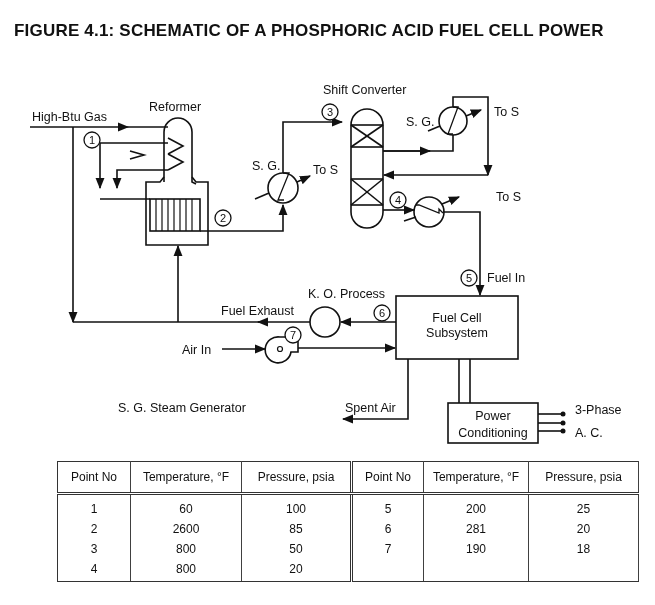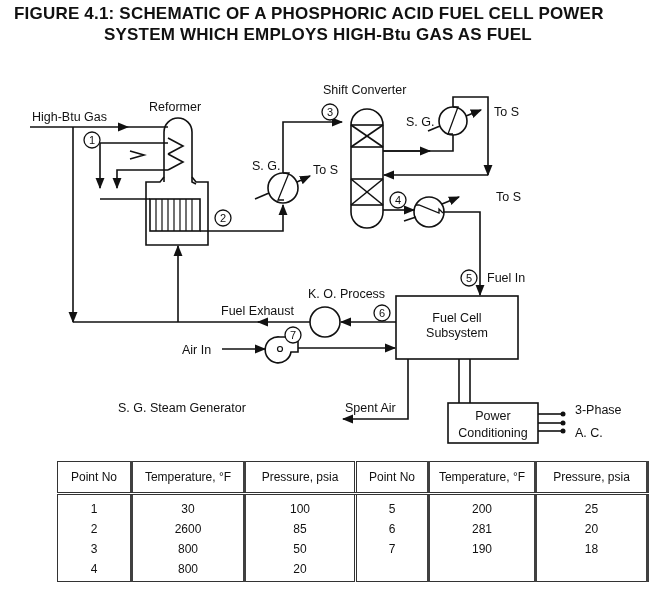--- a/index.html
+++ b/index.html
@@ -1,39 +1,38 @@
 <!DOCTYPE html>
 <html><head>
 <meta charset="utf-8">
 <style>
   html, body { margin:0; padding:0; background:#ffffff; }
   body { width:655px; height:605px; position:relative; overflow:hidden; font-family:"Liberation Sans", sans-serif; color:#111; }
-  .title { position:absolute; left:14px; top:3px; font-family:"Liberation Sans", sans-serif; font-weight:bold; font-size:17px; line-height:21px; letter-spacing:0.2px; color:#111; }
+  .title { position:absolute; left:14px; top:20px; font-family:"Liberation Sans", sans-serif; font-weight:bold; font-size:17px; line-height:21px; letter-spacing:0.2px; color:#111; }
   .title .l1 { display:block; white-space:nowrap; }
   .title .l2 { display:block; padding-left:90px; white-space:nowrap; }
   svg.diagram { position:absolute; left:0; top:0; }
   svg text { font-family:"Liberation Sans", sans-serif; fill:#111; }
   .lbl { font-size:12.5px; }
   .pt { font-size:11px; }
   table.data { position:absolute; left:57px; top:461px; border-collapse:collapse; font-family:"Liberation Sans", sans-serif; font-size:12px; color:#111; }
-  table.data th, table.data td { border-left:1px solid #333; border-right:3px solid #404040; text-align:center; font-weight:normal; padding:0; }
+  table.data th, table.data td { border-left:1px solid #333; border-right:1px solid #404040; text-align:center; font-weight:normal; padding:0; }
   table.data th { border-top:1px solid #333; border-bottom:3px double #333; height:30px; }
   table.data td { height:20px; }
   table.data tr.first td { padding-top:4px; }
   table.data tr.last td { border-bottom:1px solid #333; padding-bottom:2px; }
   table.data .sep { border-left:3px double #333; }
   .c1 { width:72px; } .c2 { width:110px; } .c3 { width:108px; }
   .c4 { width:70px; } .c5 { width:104px; } .c6 { width:109px; }
 </style>
 </head>
 <body>
 
 <div class="title">
   <span class="l1">FIGURE 4.1:  SCHEMATIC OF A PHOSPHORIC ACID FUEL CELL POWER</span>
-  <span class="l2">SYSTEM WHICH EMPLOYS HIGH-Btu GAS AS FUEL</span>
 </div>
 
 <svg class="diagram" width="655" height="455" viewBox="0 0 655 455">
   <defs>
     <marker id="ah" viewBox="0 0 10 10" refX="9" refY="5" markerWidth="7" markerHeight="7" orient="auto-start-reverse">
       <path d="M0,1 L10,5 L0,9 z" fill="#111"></path>
     </marker>
   </defs>
   <g stroke="#111" stroke-width="1.6" fill="none">
 
@@ -189,21 +188,21 @@
       <th class="c2">Temperature, °F</th>
       <th class="c3">Pressure, psia</th>
       <th class="c4 sep">Point No</th>
       <th class="c5">Temperature, °F</th>
       <th class="c6">Pressure, psia</th>
     </tr>
   </thead>
   <tbody>
     <tr class="first">
       <td>1</td>
-      <td>30</td>
+      <td>60</td>
       <td>100</td>
       <td class="sep">5</td>
       <td>200</td>
       <td>25</td>
     </tr>
     <tr>
       <td>2</td>
       <td>2600</td>
       <td>85</td>
       <td class="sep">6</td>

